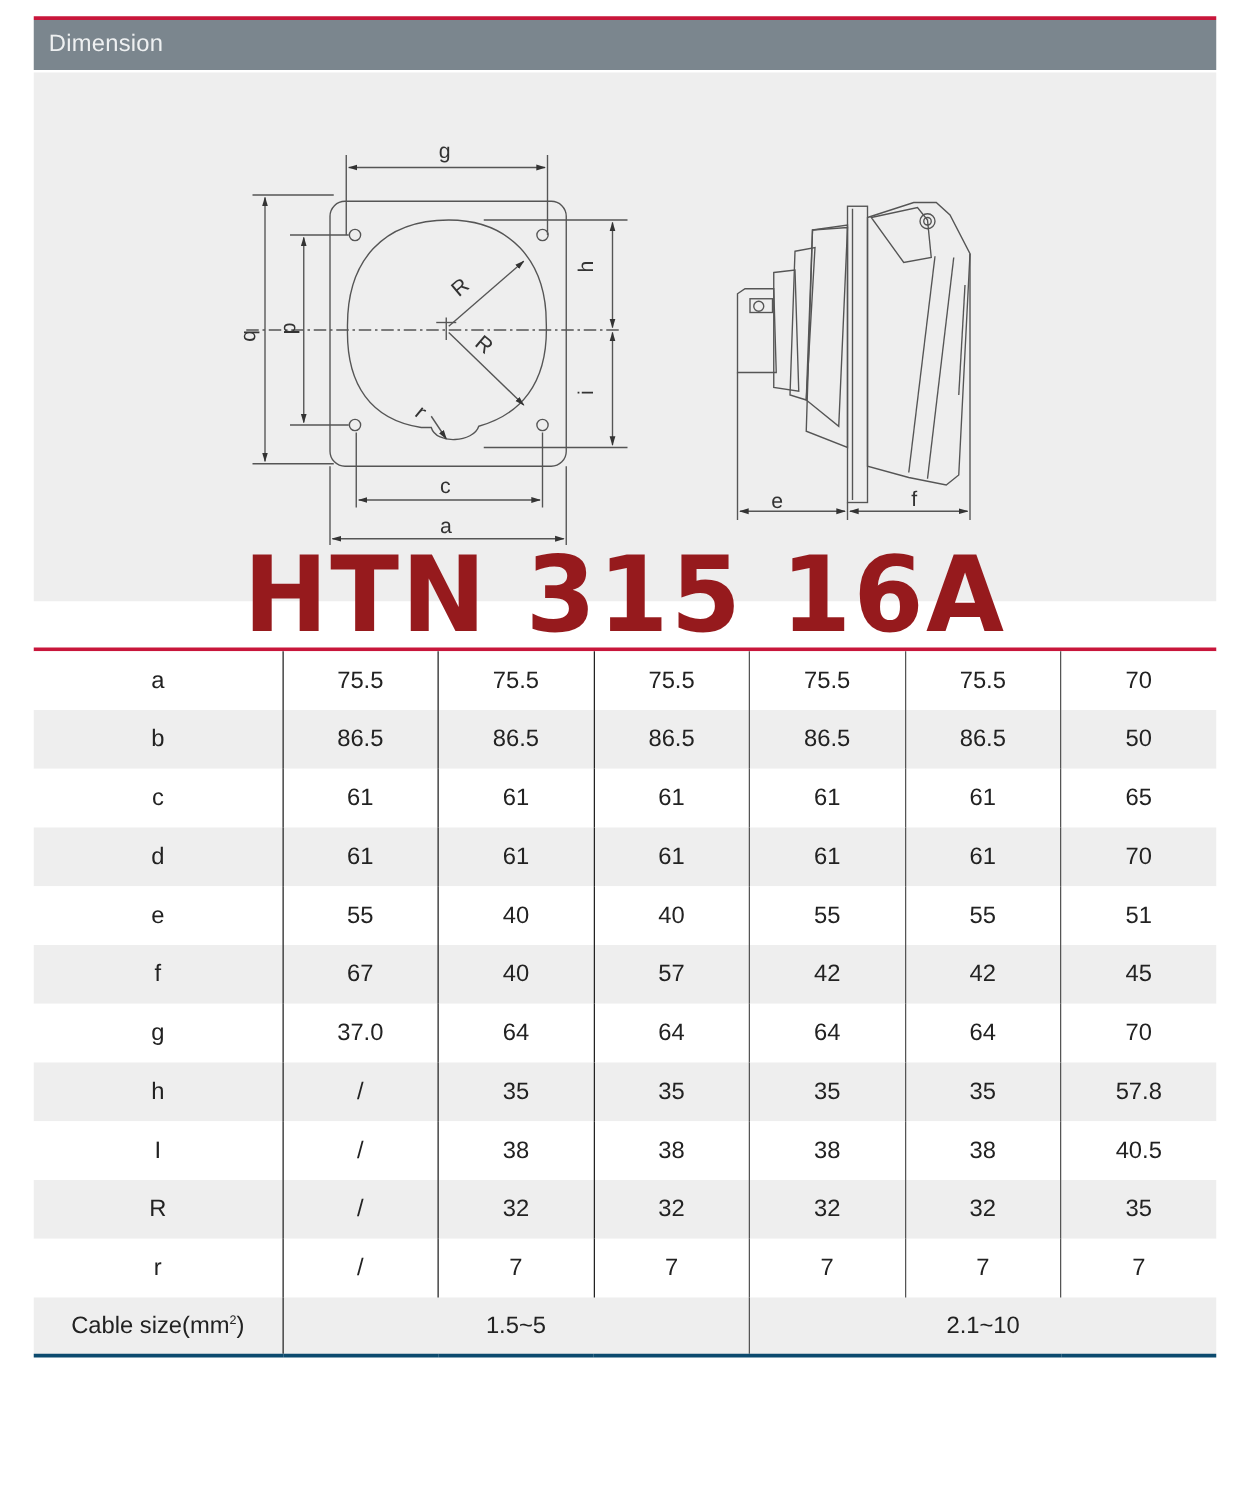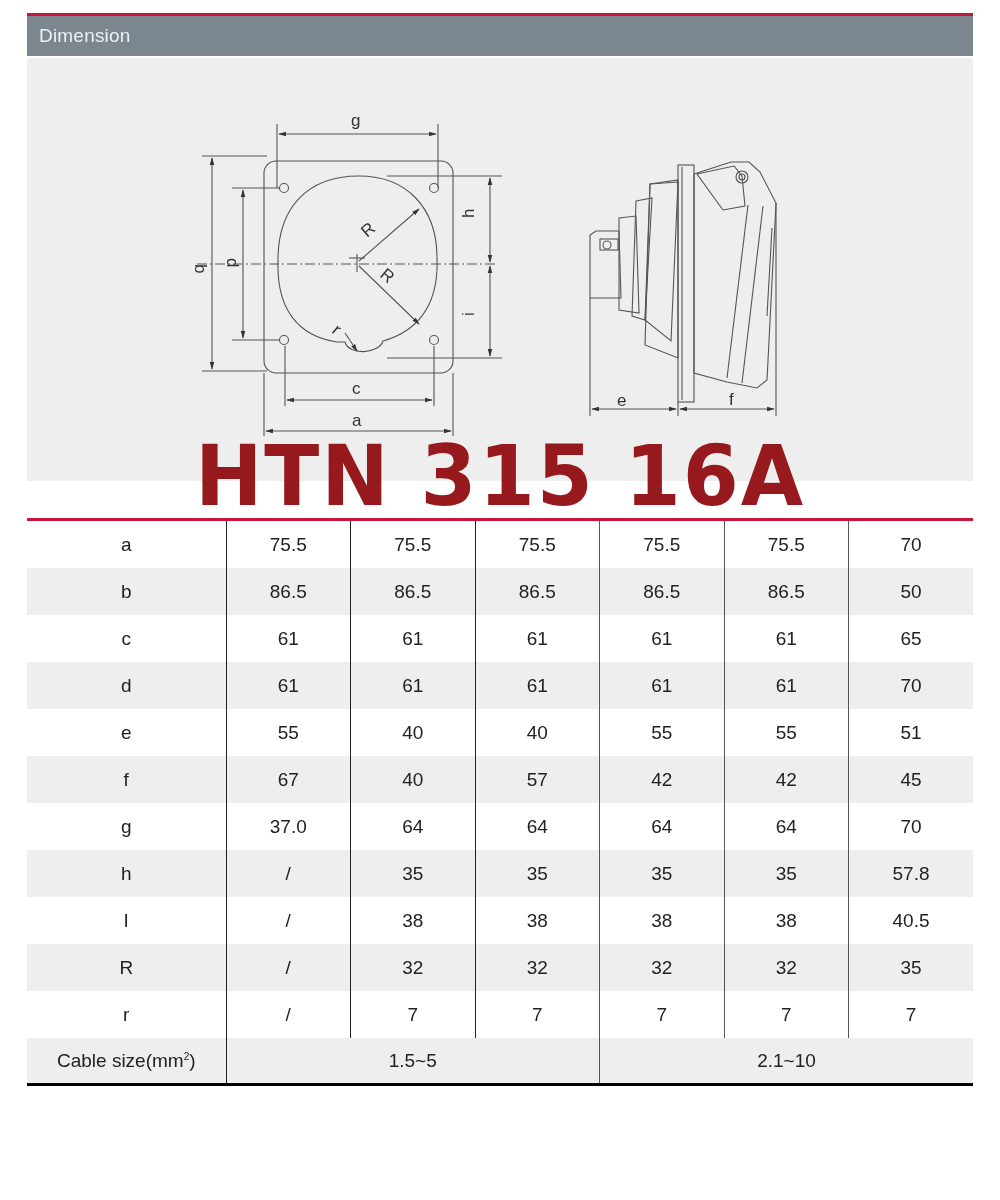--- a/index.html
+++ b/index.html
@@ -15,21 +15,21 @@
     table.spec col.c0 { width: 199px; }
     table.spec col.cn { width: 124.5px; }
     table.spec td, table.spec th { text-align: center; font-weight: normal; padding: 0; font-size: 19px; color: #222222; }
     table.spec tr.hdr th { background: #7b868e; color: #eef0f1; height: 46px; }
     table.spec tr.hdr.pole th { border-top: 2px solid #c9cfd3; height: 44px; }
     table.spec tr.row td { height: 47px; }
     table.spec tr.row.alt td { background: #eeeeee; }
     table.spec tr.row.white td { background: #ffffff; }
     table.spec .vl { border-left: 1.5px solid #222222; }
     table.spec .vl-soft { border-left: 1px solid #555555; }
-    table.spec tr.last td { border-bottom: 3px solid #000000; height: 45px; margin-left: 27px; }
+    table.spec tr.last td { border-bottom: 3px solid #0c4a6e; height: 45px; margin-left: 27px; }
     sup { font-size: 10px; vertical-align: 7px; }
   </style>
 </head>
 <body>
 
 <div class="top-red"></div>
 <div class="dim-header">
   <span>Dimension</span>
 </div>
 

